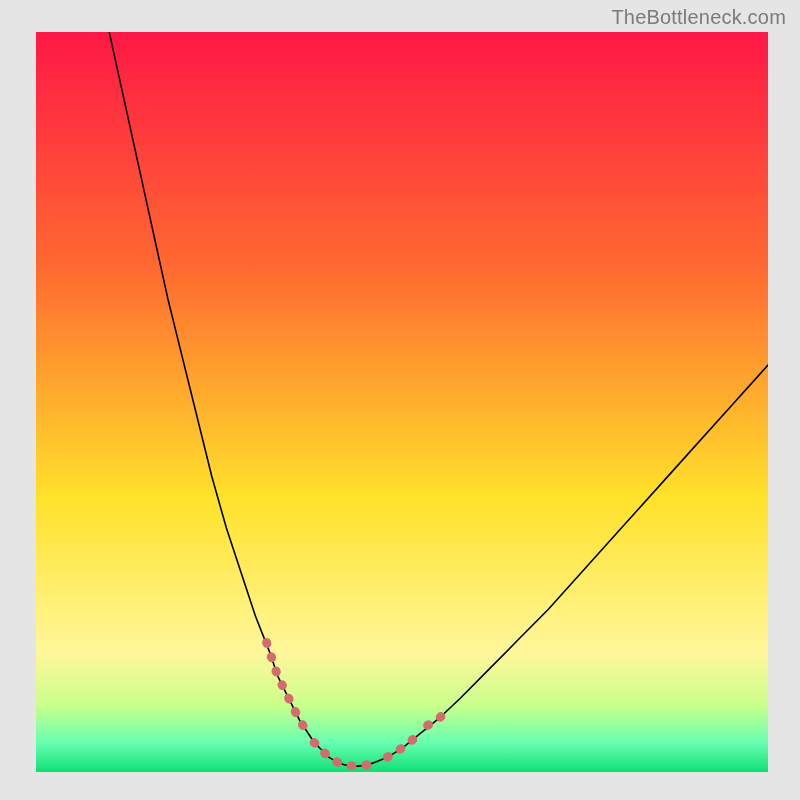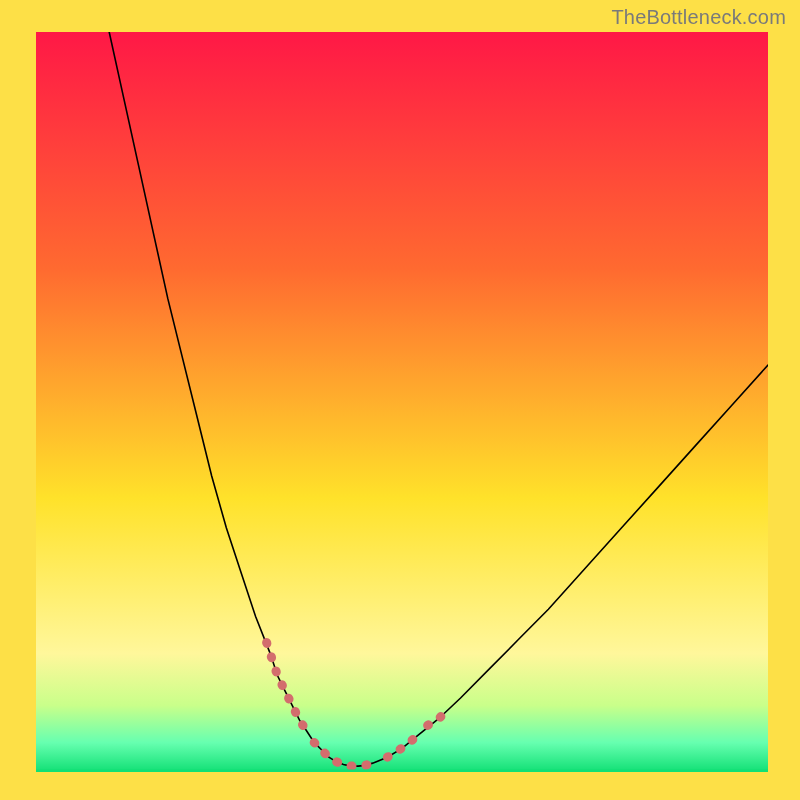--- a/index.html
+++ b/index.html
@@ -10,21 +10,21 @@
     background: #000;
     font-family: Arial, Helvetica, sans-serif;
     overflow: hidden;
   }
   .frame {
     position: absolute;
     left: 0;
     top: 0;
     width: 800px;
     height: 800px;
-    background: #fde047;
+    background: #e5e5e5;
   }
   .watermark {
     position: absolute;
     top: 6px;
     right: 14px;
     color: #7a7a7a;
     font-size: 20px;
     letter-spacing: 0.2px;
     font-weight: 500;
   }

